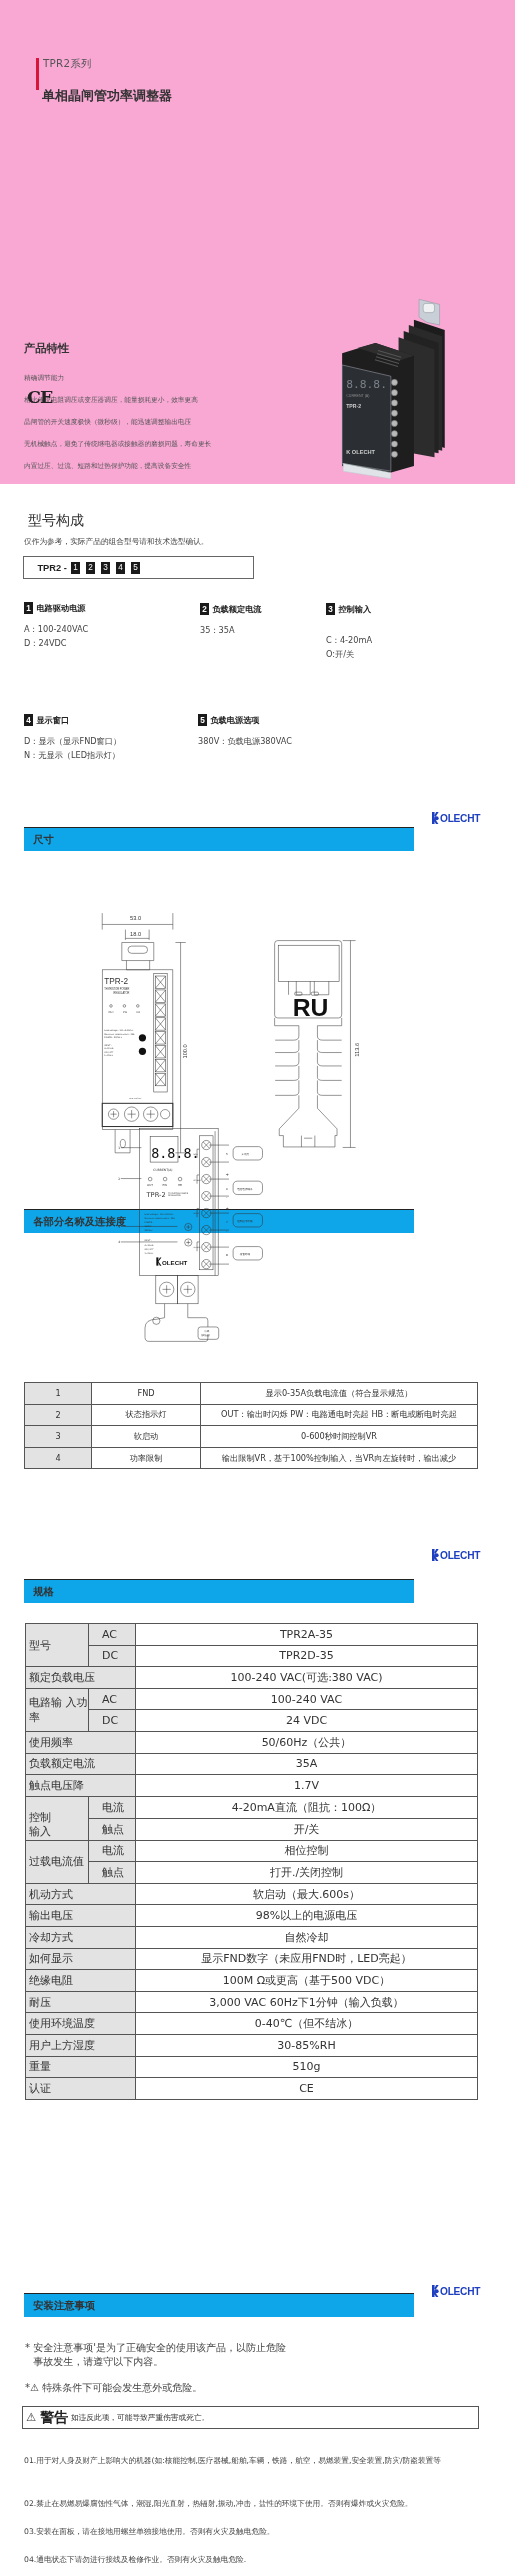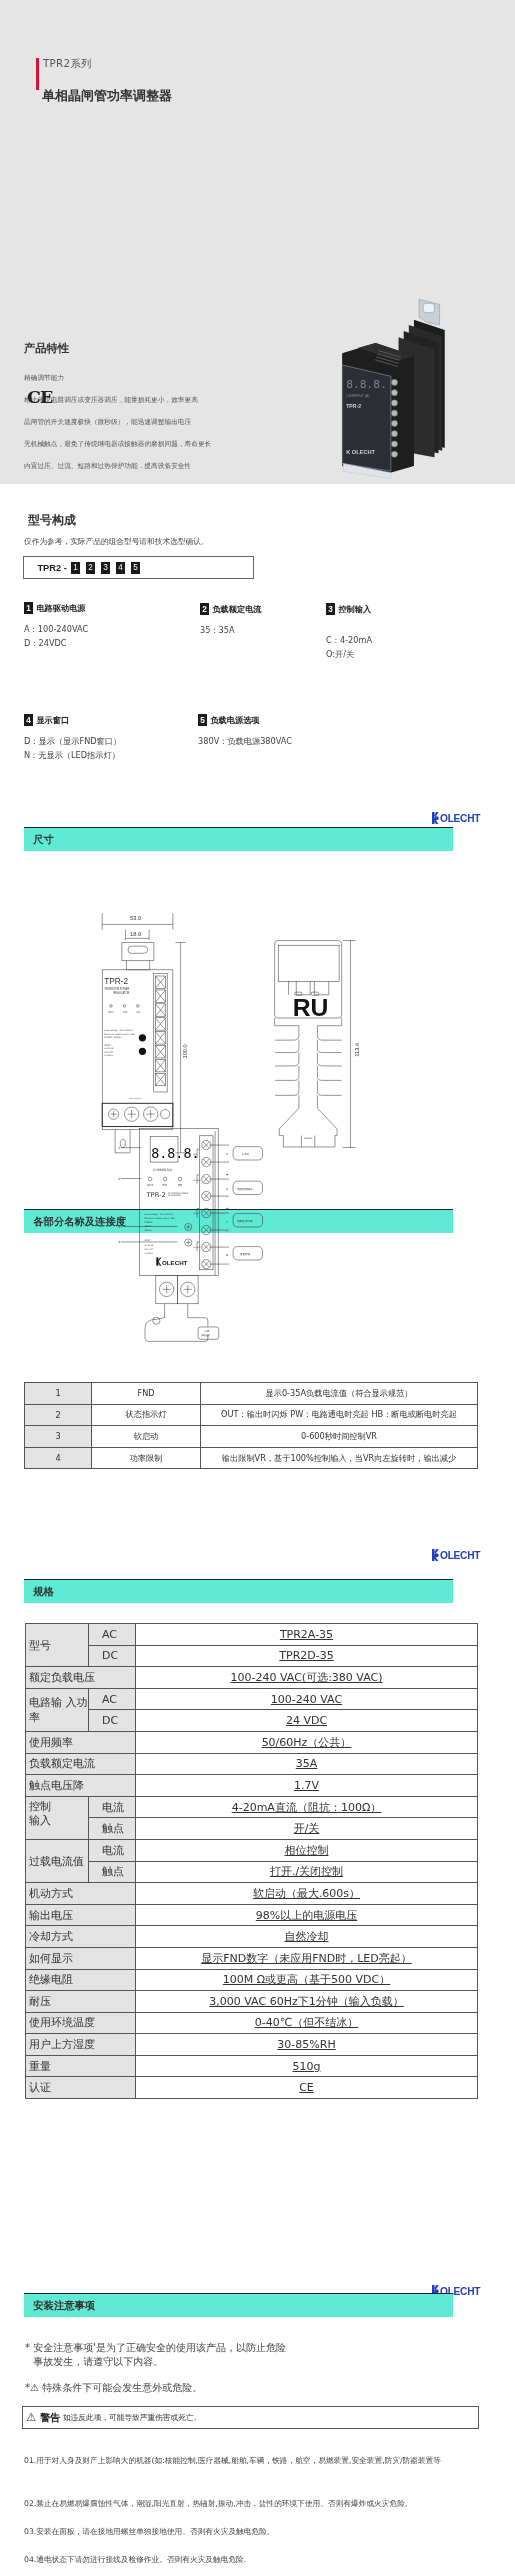--- a/index.html
+++ b/index.html
@@ -1,67 +1,67 @@
 <!DOCTYPE html>
 <html style="font-size:8.2px"><head>
 <meta charset="utf-8">
 <style>
   * { box-sizing: border-box; margin: 0; padding: 0; }
   html, body { width: 515px; background: #ffffff; }
   body { font-family: "DejaVu Sans", "Liberation Sans", sans-serif; color: #333; position: relative; height: 2913px; overflow: hidden; }
 
   
-  .hero { position: absolute; left: 0; top: 0; width: 515px; height: 484px; background: #e5e5e5; }
+  .hero { position: absolute; left: 0; top: 0; width: 515px; height: 484px; background: #f9a8d4; }
   .title-bar { position: absolute; left: 36px; top: 58px; width: 2.6px; height: 32px; background: #d7153a; }
   .series { position: absolute; left: 43px; top: 57px; font-size: 10.3px; color: #555; letter-spacing: 0.3px; }
   .product-title { position: absolute; left: 42px; top: 87px; font-size: 13px; color: #333; font-weight: bold; }
   .feat-title { position: absolute; left: 24px; top: 341px; font-size: 11.3px; font-weight: bold; color: #333; }
   .feat-list { position: absolute; left: 24px; top: 373px; }
   .feat-list div { font-size: 6.7px; color: #555; height: 22px; line-height: 11.3px; }
   .ce { position: absolute; left: 27px; top: 387px; font-family: "DejaVu Serif", serif; font-size: 17.5px; font-weight: bold; color: #222; letter-spacing: -1px; }
 
   
   .photo { position: absolute; left: 337px; top: 294px; width: 118px; height: 185px; }
 
   
-  .model-title { position: absolute; left: 28px; top: 512px; font-size: 12px; font-weight: bold; color: #333; }
+  .model-title { position: absolute; left: 28px; top: 512px; font-size: 14px; font-weight: normal; color: #333; }
   .model-sub { position: absolute; left: 24px; top: 537px; font-size: 7.7px; color: #444; }
   .model-box { position: absolute; left: 23px; top: 556px; width: 231px; height: 23px; border: 0.8px solid #666; background: #fff; display: flex; align-items: center; padding-left: 13.4px; }
   .model-prefix { font-weight: bold; font-size: 9.3px; color: #222; margin-right: 4.1px; font-family: "Liberation Sans", sans-serif; }
   .num-sq { display: inline-flex; align-items: center; justify-content: center; width: 9.3px; height: 12px; background: #1a1a1a; color: #fff; font-size: 8.2px; margin-right: 5.7px; font-family: "Liberation Sans", sans-serif; }
   .opt { position: absolute; }
   .opt-head { display: flex; align-items: center; font-size: 8.2px; font-weight: bold; color: #222; }
   .opt-head .num-sq { margin-right: 3.1px; }
   .opt-vals { margin-top: 8px; font-size: 8.2px; color: #444; line-height: 14px; }
   .logo { position: absolute; display: flex; align-items: center; color: #1e3fbf; font-weight: bold; font-family: "Liberation Sans", sans-serif; }
   .logo .k { width: 7.2px; height: 12.4px; position: relative; margin-right: 1px; }
   .logo .txt { font-size: 11.3px; letter-spacing: -0.3px; transform: scaleX(0.9); transform-origin: left; }
 
   
-  .sec-bar { position: absolute; left: 24px; width: 429px; height: 24px; background: #5eead4; border-top: 1px solid #222; }
+  .sec-bar { position: absolute; left: 24px; width: 390px; height: 24px; background: #0ea5e9; border-top: 1px solid #222; }
   .sec-bar span { position: absolute; left: 9.3px; top: 5.2px; font-size: 10.3px; font-weight: bold; color: #333; }
 
   
   table { border-collapse: collapse; }
   .parts-table { position: absolute; left: 24px; top: 1382px; width: 454px; }
   .parts-table td { border: 0.7px solid #555; height: 21.6px; font-size: 8.2px; color: #333; text-align: center; }
   .parts-table td.n { background: #e3e3e3; width: 67px; }
   .parts-table td.nm { width: 109px; }
 
   .spec-table { position: absolute; left: 25px; top: 1623px; width: 453px; }
   .spec-table td { border: 0.7px solid #555; height: 21.6px; font-size: 11px; color: #333; }
   .spec-table td.lab { background: #e3e3e3; padding-left: 3.1px; text-align: left; }
   .spec-table td.sub { background: #e3e3e3; padding-left: 13px; text-align: left; width: 47px; }
-  .spec-table td.val { text-align: center; text-decoration: underline; }
+  .spec-table td.val { text-align: center; }
 
   
   .note { position: absolute; left: 25px; font-size: 10px; color: #444; line-height: 14.4px; }
   .warn-box { position: absolute; left: 22px; width: 457px; height: 23px; border: 0.7px solid #555; display: flex; align-items: center; padding-left: 3.1px; font-size: 7.7px; color: #333; }
   .warn-box .tri { font-size: 11.3px; margin-right: 4.1px; color: #333; }
-  .warn-box b { font-size: 10px; margin-right: 2.6px; color: #222; }
+  .warn-box b { font-size: 14px; margin-right: 2.6px; color: #222; }
   .item { position: absolute; left: 24px; font-size: 7.7px; color: #444; line-height: 14px; }
   .item .cont { padding-left: 11.3px; display: block; }
   .diagram { position: absolute; }
 </style>
 </head>
 <body>
 
 <div class="hero">
   <div class="title-bar"></div>
   <div class="series">TPR2系列</div>
@@ -496,21 +496,21 @@
       </tr>
   <tr>
         <td class="lab" colspan="2">负载额定电流</td>
         <td class="val">35A</td>
       </tr>
   <tr>
         <td class="lab" colspan="2">触点电压降</td>
         <td class="val">1.7V</td>
       </tr>
   <tr>
-        <td class="lab" rowspan="2" style="white-space:pre-line; vertical-align:top; padding-top:3px; line-height:14.4px;">控制
+        <td class="lab" rowspan="2" style="white-space:pre-line; vertical-align:top; padding-top:14px; line-height:14.4px;">控制
 输入</td>
         <td class="sub">电流</td>
         <td class="val">4-20mA直流（阻抗：100Ω）</td>
       </tr>
   <tr>
         <td class="sub">触点</td>
         <td class="val">开/关</td>
       </tr>
   <tr>
         <td class="lab" rowspan="2">过载电流值</td>

